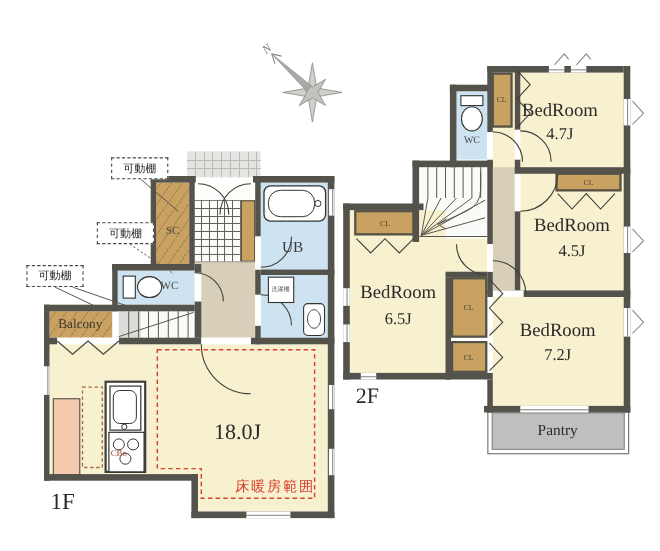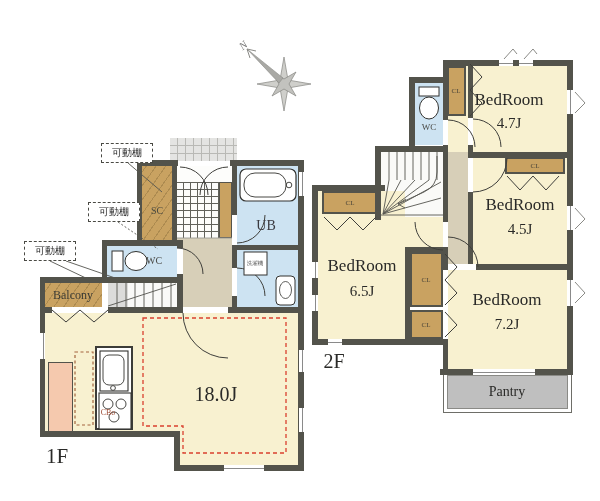--- a/index.html
+++ b/index.html
@@ -219,20 +219,21 @@
     <g>
       <polygon points="284,57 288,80 311,84 288,88 284,111 280,88 257,84 280,80" fill="#cfcfcb" stroke="#858581" stroke-width="0.7"></polygon>
       <polygon points="296,72 289,84 296,96 284,89 272,96 279,84 272,72 284,79" fill="#c2c2be" stroke="#858581" stroke-width="0.7"></polygon>
       <polygon points="247,49 283,78 279,83" fill="#a9a9a5" stroke="#8a8a86" stroke-width="0.6"></polygon>
       <path d="M247,49 L256,51 M247,49 L250,58" stroke="#8a8a86" stroke-width="1" fill="none"></path>
     </g>
   </svg>
 
   <div class="lb" style="left:57px;top:456px;font-size:21px;">1F</div>
   <div class="lb" style="left:216px;top:394px;font-size:20px;">18.0J</div>
+  <div class="lb" style="left:250px;top:442px;font-size:13px;letter-spacing:1.5px;color:var(--heating-red);">床暖房範囲</div>
   <div class="lb" style="left:73px;top:295px;font-size:12px;color:#3a3a34;">Balcony</div>
   <div class="lb" style="left:154px;top:260px;font-size:10px;color:#4a4a46;">WC</div>
   <div class="lb" style="left:157px;top:210px;font-size:10px;color:#4a4a40;">SC</div>
   <div class="lb" style="left:266px;top:226px;font-size:14px;color:#3a3a40;">UB</div>
   <div class="lb" style="left:60px;top:412px;font-size:8px;color:#9c4a33;margin-left:48px;">CBo</div>
   <div class="lb" style="left:255px;top:263px;font-size:5.5px;color:#555;">洗濯機</div>
 
   <div class="notebox" style="left:101px;top:143px;width:52px;height:20px;">
       <span>可動棚</span>
     </div>

